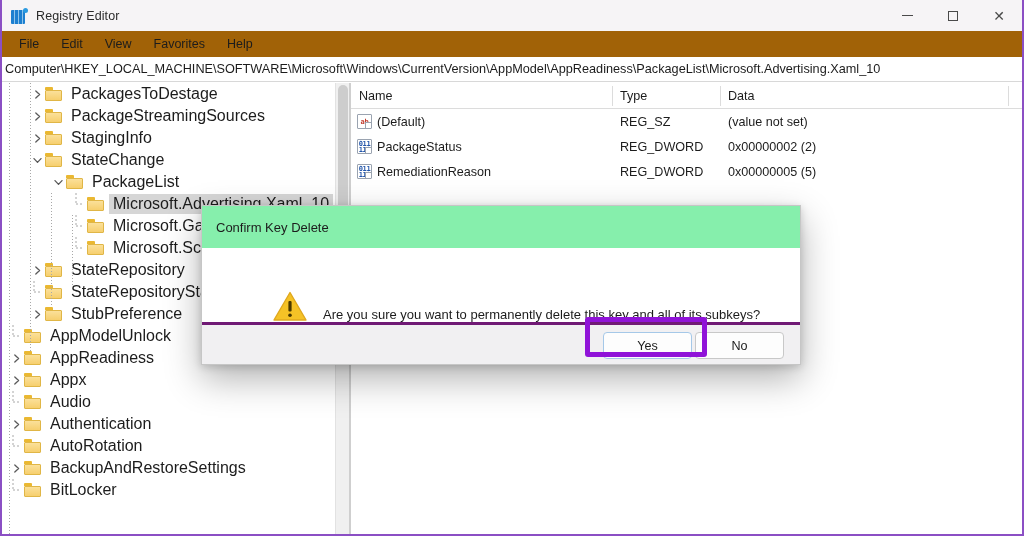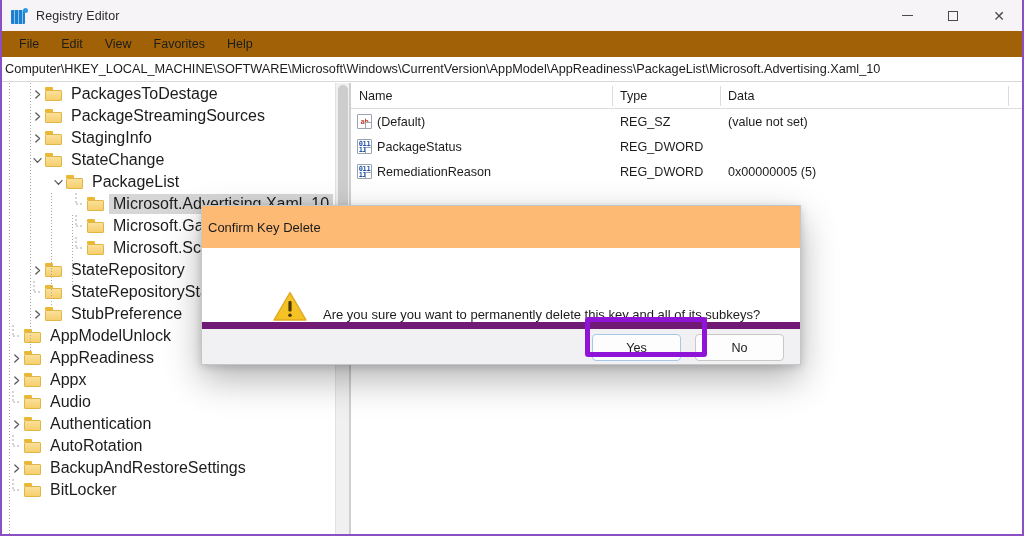--- a/index.html
+++ b/index.html
@@ -285,23 +285,23 @@
     position: absolute;
     left: 199px; top: 205px;
     width: 600px; height: 160px;
     background: #ffffff;
     border: 1px solid #c6c6c6;
     box-shadow: 0 14px 34px rgba(0,0,0,.30), 0 2px 8px rgba(0,0,0,.16);
     overflow: hidden;
   }
   .dlg-title {
     height: 42px;
-    background: #fdba74;
+    background: #86efac;
     display: flex; align-items: center;
-    padding-left: 6px;
+    padding-left: 14px;
   }
   .dlg-title span {
     font-size: 13px;
     color: #1c1c1c;
   }
   .dlg-body {
     height: 74px;
     background: #ffffff;
     display: flex; align-items: flex-end;
     padding-left: 27px;
@@ -314,26 +314,26 @@
     position: relative;
   }
   .warn-icon svg { display: block; }
   .dlg-msg {
     font-size: 13px;
     color: #1c1c1c;
   }
   .dlg-footer {
     height: 44px;
     background: #f1f0f2;
-    border-top: 7px solid #701a75;
+    border-top: 3px solid #701a75;
     display: flex;
     align-items: center;
     justify-content: flex-end;
     padding-right: 16px;
-    gap: 14px;
+    gap: 3px;
   }
   .dlg-btn {
     width: 89px; height: 27px;
     background: #fdfdfd;
     border: 1px solid #c8c8c8;
     border-radius: 4px;
     display: flex; align-items: center; justify-content: center;
     font-size: 12.6px;
     color: #1c1c1c;
   }
@@ -707,20 +707,21 @@
           <div class="lr-data">(value not set)</div>
         </div>
         <div class="lrow">
           <div class="lr-name">
             <div class="vicon dw">
               <span class="glyph">011<br>110</span>
             </div>
             <span>PackageStatus</span>
           </div>
           <div class="lr-type">REG_DWORD</div>
+          <div class="lr-data">0x00000002 (2)</div>
         </div>
         <div class="lrow">
           <div class="lr-name">
             <div class="vicon dw">
               <span class="glyph">011<br>110</span>
             </div>
             <span>RemediationReason</span>
           </div>
           <div class="lr-type">REG_DWORD</div>
           <div class="lr-data">0x00000005 (5)</div>

